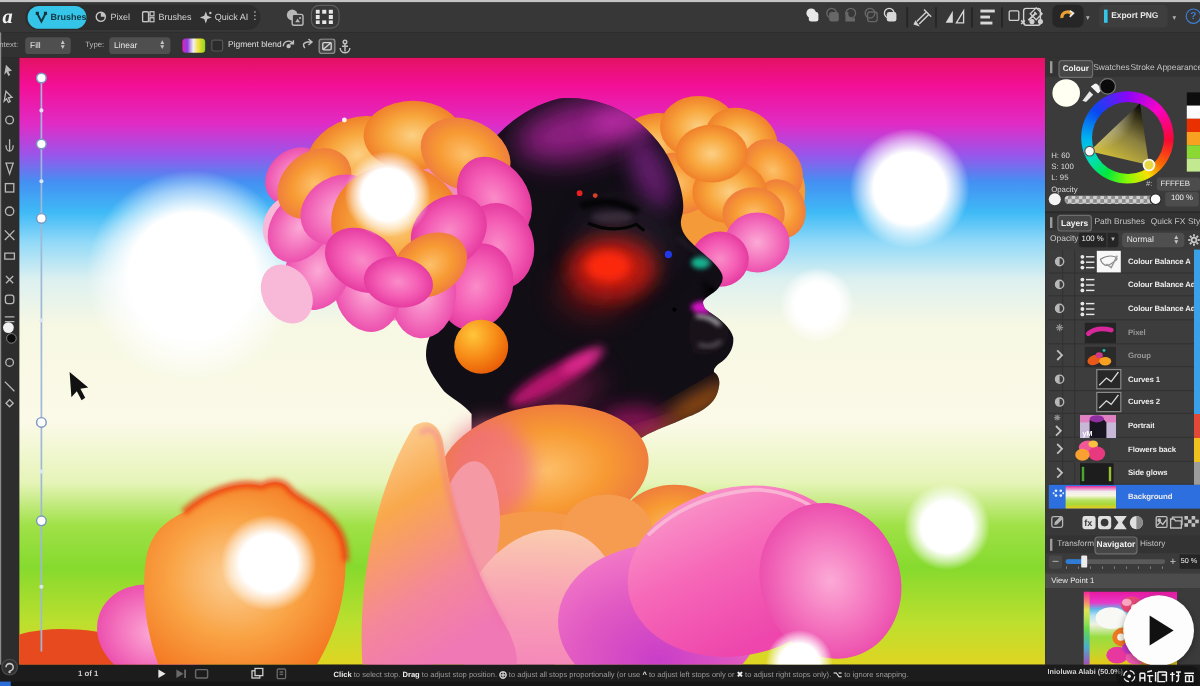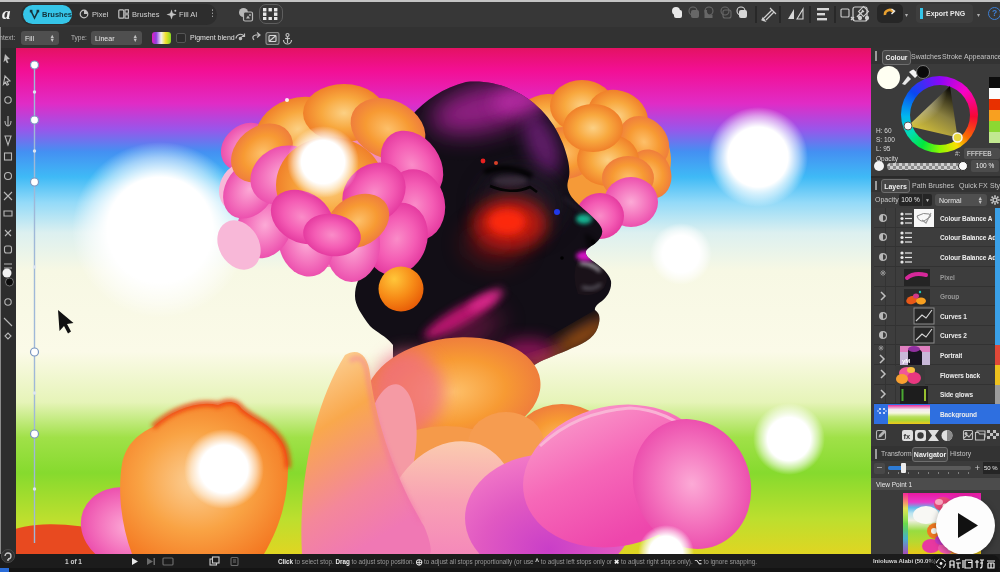--- a/index.html
+++ b/index.html
@@ -735,21 +735,21 @@
 <svg class="abs" style="left:118px;top:9px" width="11" height="10" viewBox="0 0 11 10">
   <rect x="0.8" y="0.8" width="5" height="8.4" rx="1" fill="none" stroke="#c4c4c4" stroke-width="1.2"></rect>
   <rect x="7" y="0.8" width="3.4" height="3.4" fill="none" stroke="#c4c4c4" stroke-width="1.1"></rect>
   <rect x="7" y="5.8" width="3.4" height="3.4" fill="none" stroke="#c4c4c4" stroke-width="1.1"></rect>
 </svg>
 <div class="abs" style="left:132px;top:10px;font-size:7.5px;color:#d4d4d4">Brushes</div>
 <svg class="abs" style="left:166px;top:9px" width="11" height="11" viewBox="0 0 11 11">
   <path d="M5.5,0.5 L6.8,4.2 L10.5,5.5 L6.8,6.8 L5.5,10.5 L4.2,6.8 L0.5,5.5 L4.2,4.2 Z" fill="#c4c4c4"></path>
   <circle cx="9.3" cy="1.8" r="1" fill="#c4c4c4"></circle>
 </svg>
-<div class="abs" style="left:179px;top:10px;font-size:7.5px;color:#d4d4d4">Fill AI</div>
+<div class="abs" style="left:179px;top:10px;font-size:7.5px;color:#d4d4d4">Quick AI</div>
 <div class="abs" style="left:208px;top:8px;font-size:9px;color:#c4c4c4;letter-spacing:0">⋮</div>
 <svg class="abs" style="left:238px;top:7px" width="16" height="15" viewBox="0 0 16 15">
   <circle cx="5.5" cy="5.5" r="4.5" fill="#b8b8b8"></circle>
   <rect x="5.5" y="5" width="9" height="9" rx="1.5" fill="#3a3a3a" stroke="#b8b8b8" stroke-width="1.2"></rect>
   <path d="M8,11.5 l2,-3 l2,3 z" fill="#b8b8b8"></path>
     <circle cx="12" cy="8" r="0.9" fill="#b8b8b8"></circle>
 </svg>
 <div class="abs" style="left:259px;top:4px;width:24px;height:20px;border:1.4px solid #5e5e5e;border-radius:7px;box-sizing:border-box"></div>
 <svg class="abs" style="left:263px;top:8px" width="15" height="12" viewBox="0 0 15 12">
   <g fill="#e8e8e8">

